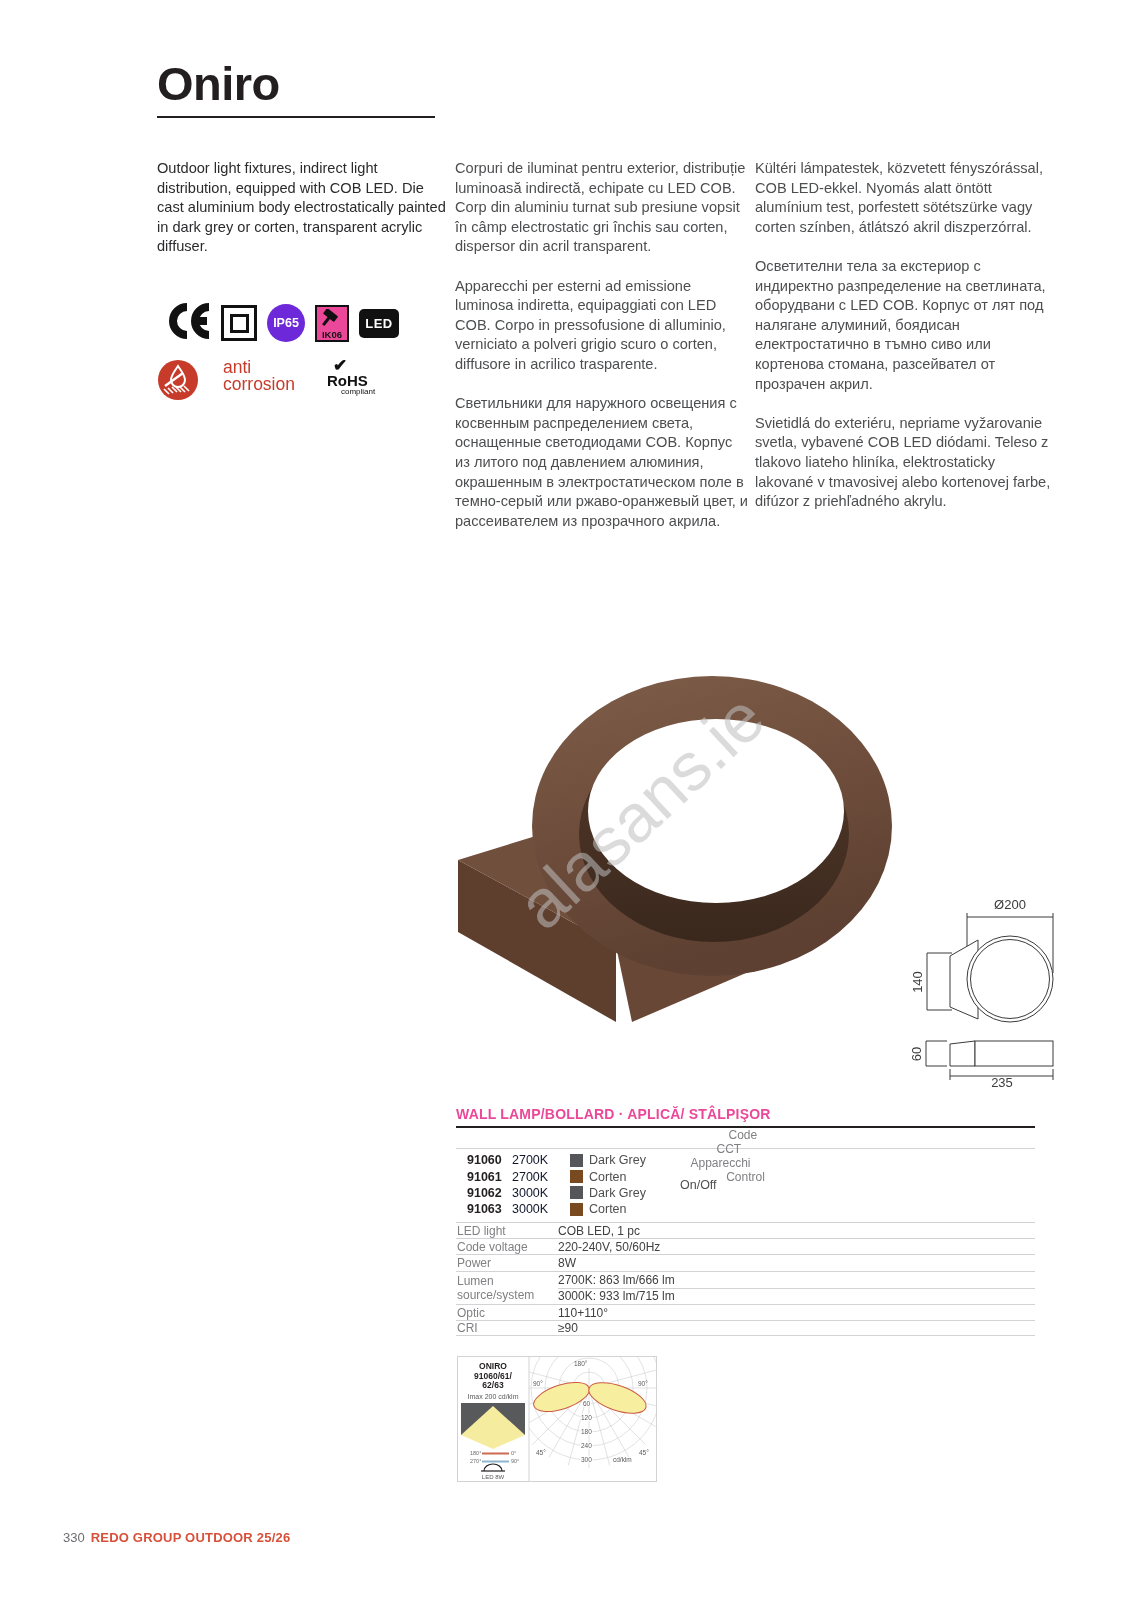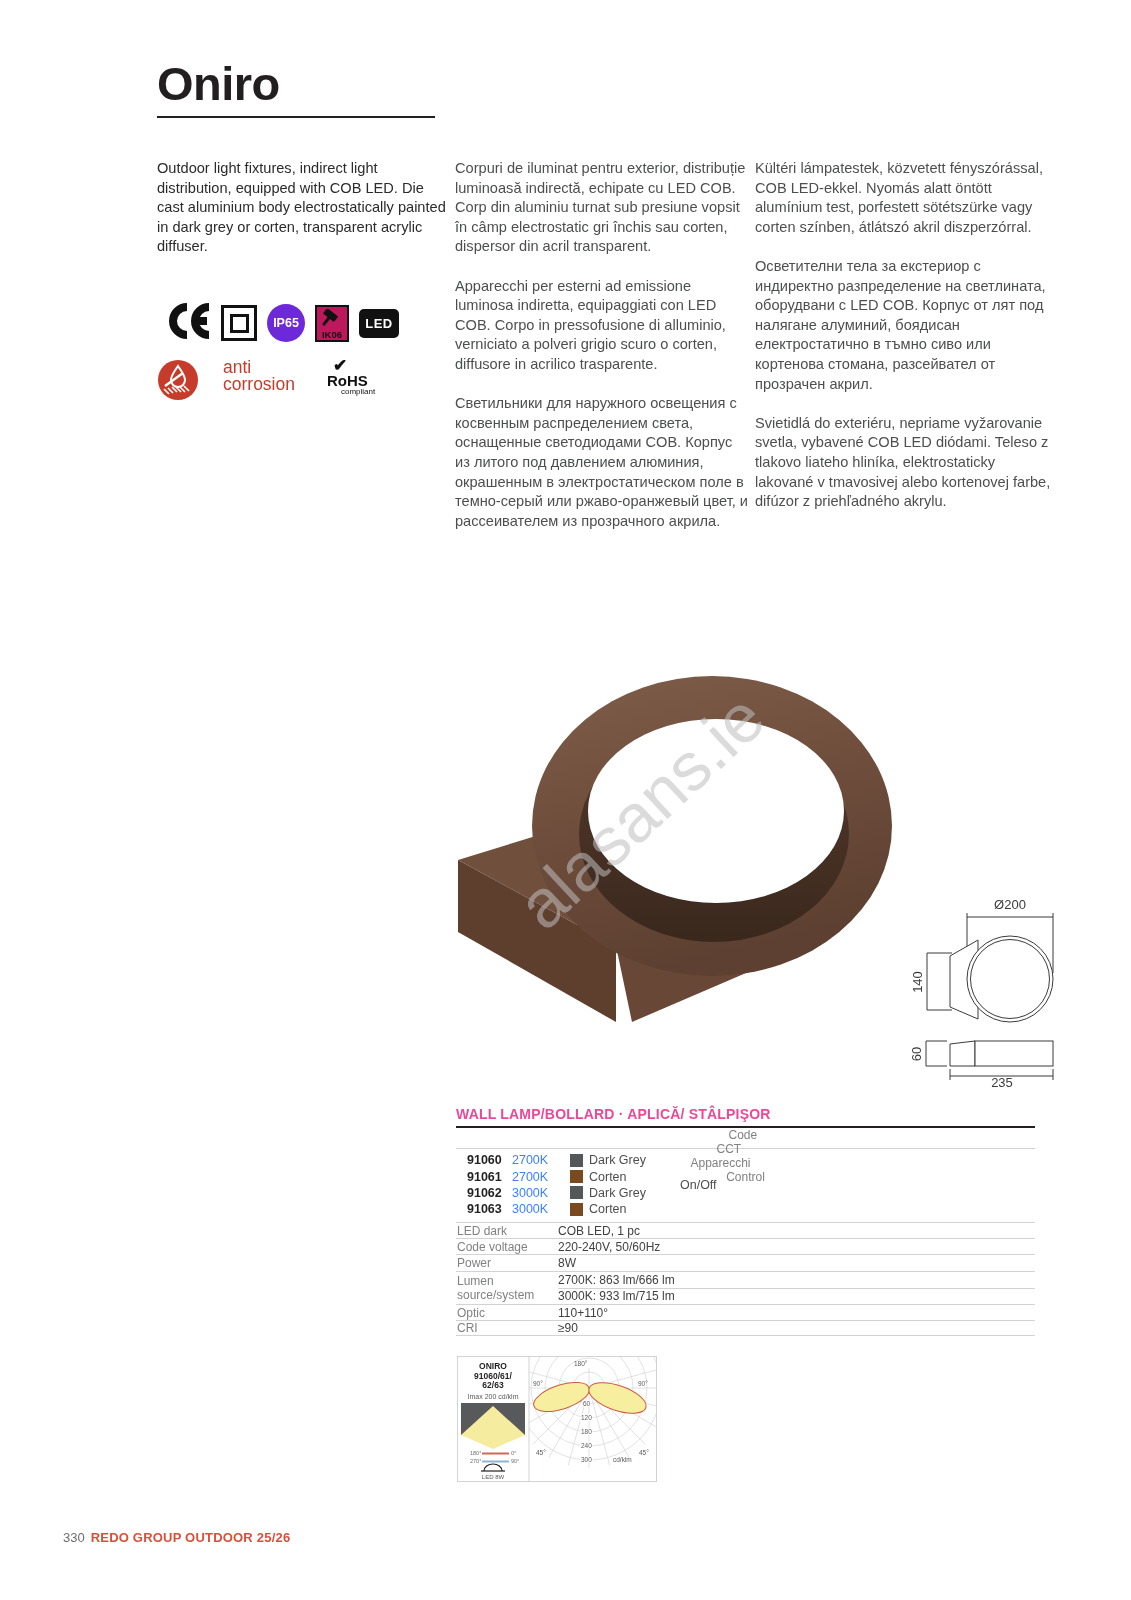--- a/index.html
+++ b/index.html
@@ -14,21 +14,21 @@
   .desc-en { left:157px; top:159px; width:292px; color:#2b2a2c; font-weight:500; }
   .col2 { left:455px; top:159px; width:296px; }
   .col3 { left:755px; top:159px; width:296px; }
 
   
   .certs { position:absolute; left:157px; top:303px; width:280px; }
   .cert-row1 { display:flex; align-items:center; gap:10px; height:40px; }
   .cert-row2 { display:flex; align-items:flex-start; gap:24px; margin-top:16px; height:44px; }
   .badge-ip { width:38px; height:38px; border-radius:50%; background:#6d28d9; color:#fff; display:flex; align-items:center; justify-content:center; font-size:12.5px; font-weight:700; }
   .badge-led { width:40px; height:29px; border-radius:5px; background:#111; color:#fff; display:flex; align-items:center; justify-content:center; font-size:13px; font-weight:800; letter-spacing:.5px; }
-  .badge-ik { width:34px; height:37px; border:2px solid #111; background:#be185d; display:flex; flex-direction:column; align-items:center; justify-content:flex-end; }
+  .badge-ik { width:34px; height:37px; border:2px solid #111; background:#ec4899; display:flex; flex-direction:column; align-items:center; justify-content:flex-end; }
   .badge-ik .ik-label { font-size:9.5px; font-weight:700; color:#111; line-height:11px; }
   .sq-outer { width:36px; height:36px; border:3.5px solid #111; display:flex; align-items:center; justify-content:center; }
   .sq-inner { width:19px; height:19px; border:3.5px solid #111; }
   .anti-text { color:#c63b2a; font-size:17.5px; line-height:16.5px; }
   .rohs { display:flex; flex-direction:column; line-height:10px; margin-left:8px; }
   .rohs .check { font-size:17px; font-weight:800; color:#111; line-height:14px; margin-left:6px; }
   .rohs .rohs-main { font-size:15px; font-weight:800; color:#111; line-height:15px; }
   .rohs .rohs-sub { font-size:8px; color:#111; line-height:8px; margin-left:14px; }
 
   .product-img { position:absolute; left:430px; top:628px; }
@@ -40,21 +40,21 @@
   .ptable-rule { height:2px; background:#231f20; margin-top:4px; }
   .phead { display:flex; color:#808184; font-size:12px; height:21px; align-items:center; border-bottom:1px solid #d1d3d4;flex-direction:column; }
   .c-code { width:56px; padding-left:11px; }
   .c-cct { width:58px; }
   .c-fin { width:110px; }
   .c-ctrl { padding-left:0; }
   .phead .c-ctrl { margin-left:0; }
   .prows { position:relative; padding:3px 0 4px 0; }
   .prow { display:flex; align-items:center; height:16.4px; }
   .prow .code { width:56px; padding-left:11px; font-weight:700; color:#231f20; }
-  .prow .cct { width:58px; color:#3b82f6; }
+  .prow .cct { width:58px; color:#0f172a; }
   .prow .fin { width:110px; display:flex; align-items:center; color:#4d4e50; }
   .swatch { width:13px; height:13px; margin-right:6px; display:inline-block; }
   .ctrl-val { position:absolute; left:224px; top:50%; transform:translateY(-50%); color:#4d4e50; }
 
   
   .specs { position:absolute; left:456px; top:1222px; width:579px; font-size:12px; }
   .srow { display:flex; border-top:1px solid #d1d3d4; min-height:16.2px; align-items:center; }
   .srow:last-child { border-bottom:1px solid #d1d3d4; }
   .slabel { width:102px; color:#808184; padding-left:1px; }
   .sval { color:#414042; }
@@ -244,21 +244,21 @@
             <span class="swatch" style="background-color: rgb(121, 73, 31);"></span>
             <span>Corten</span>
           </span>
       </div>
       <span class="ctrl-val">On/Off</span>
     </div>
   </div>
 
   <div class="specs">
     <div class="srow">
-      <span class="slabel">LED dark</span>
+      <span class="slabel">LED light</span>
       <span class="sval">COB LED, 1 pc</span>
     </div>
     <div class="srow">
       <span class="slabel">Code voltage</span>
       <span class="sval">220-240V, 50/60Hz</span>
     </div>
     <div class="srow">
       <span class="slabel">Power</span>
       <span class="sval">8W</span>
     </div>

